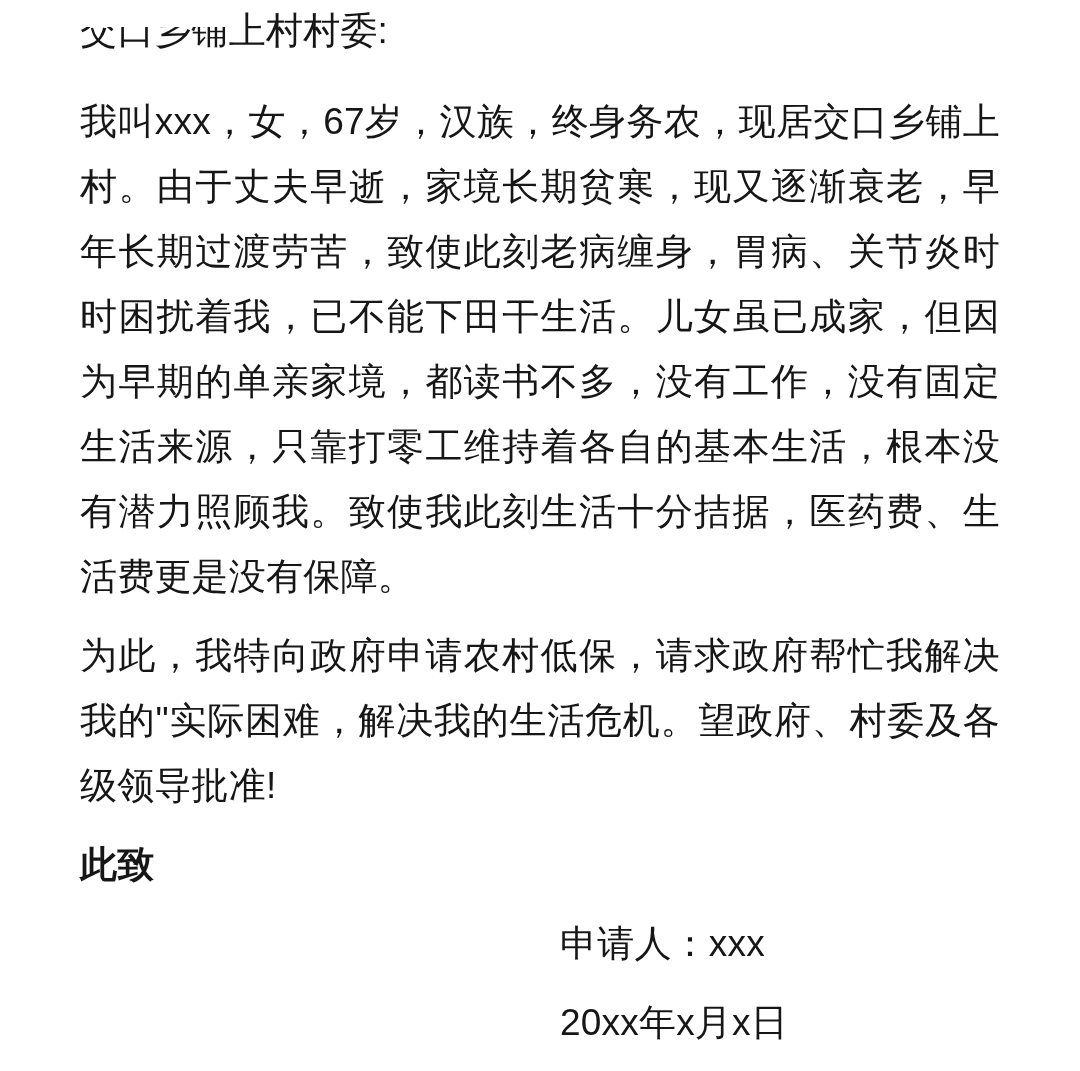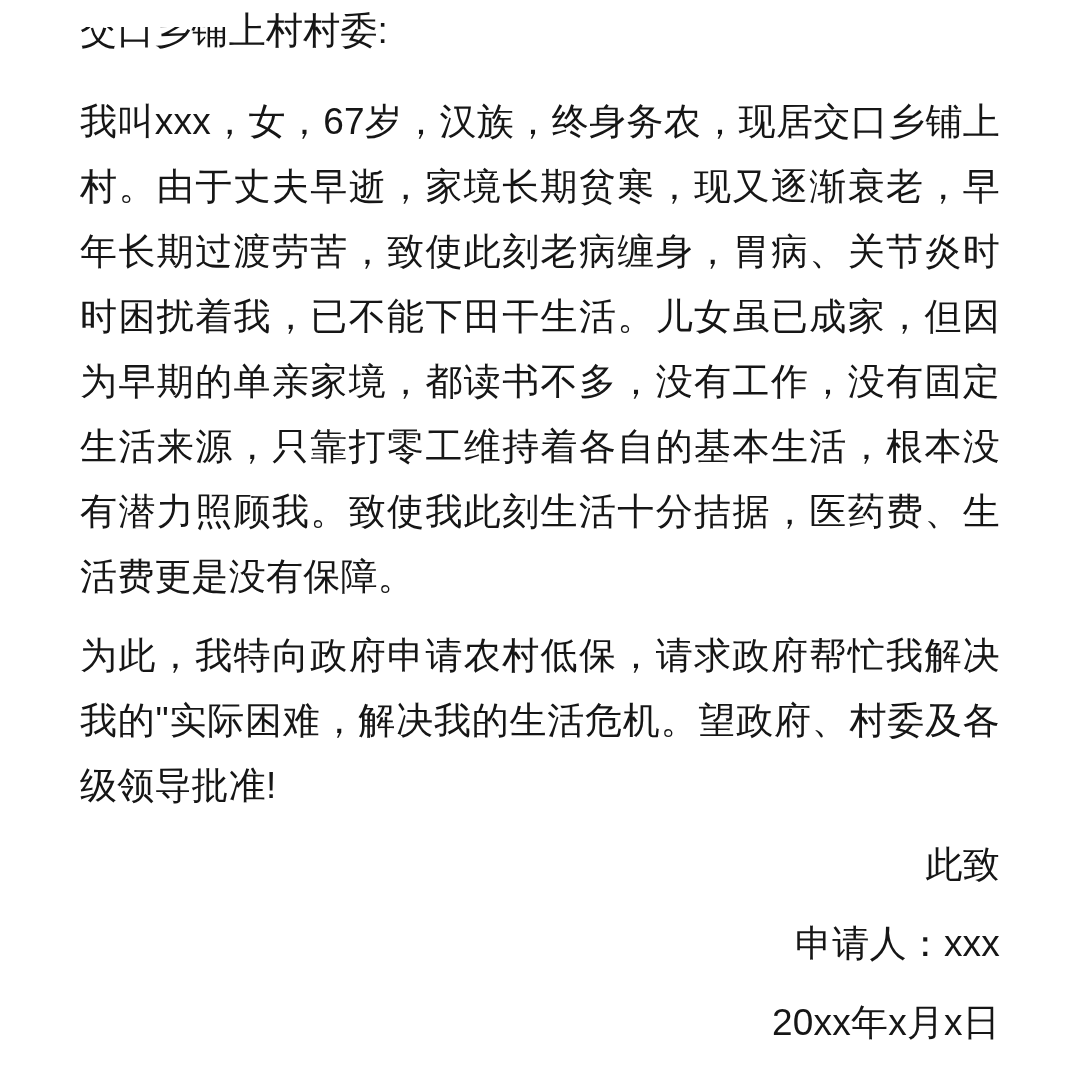--- a/index.html
+++ b/index.html
@@ -30,24 +30,26 @@
     text-align: justify;
     text-justify: inter-ideograph;
     word-break: break-all;
   }
   .salutation {
     margin-top: -2px;
     margin-bottom: 26px;
     text-align: left;
   }
   .closing {
-    text-align: right;
+    text-align: left;
+    font-weight: bold;
   }
   .sig {
-    text-align: right;
+    text-align: left;
+    margin-left: 480px;
   }
   .sig-date {
     margin-bottom: 0;
   }
   
   .top-mask {
     position: absolute;
     top: 0;
     left: 0;
     width: 244px;

